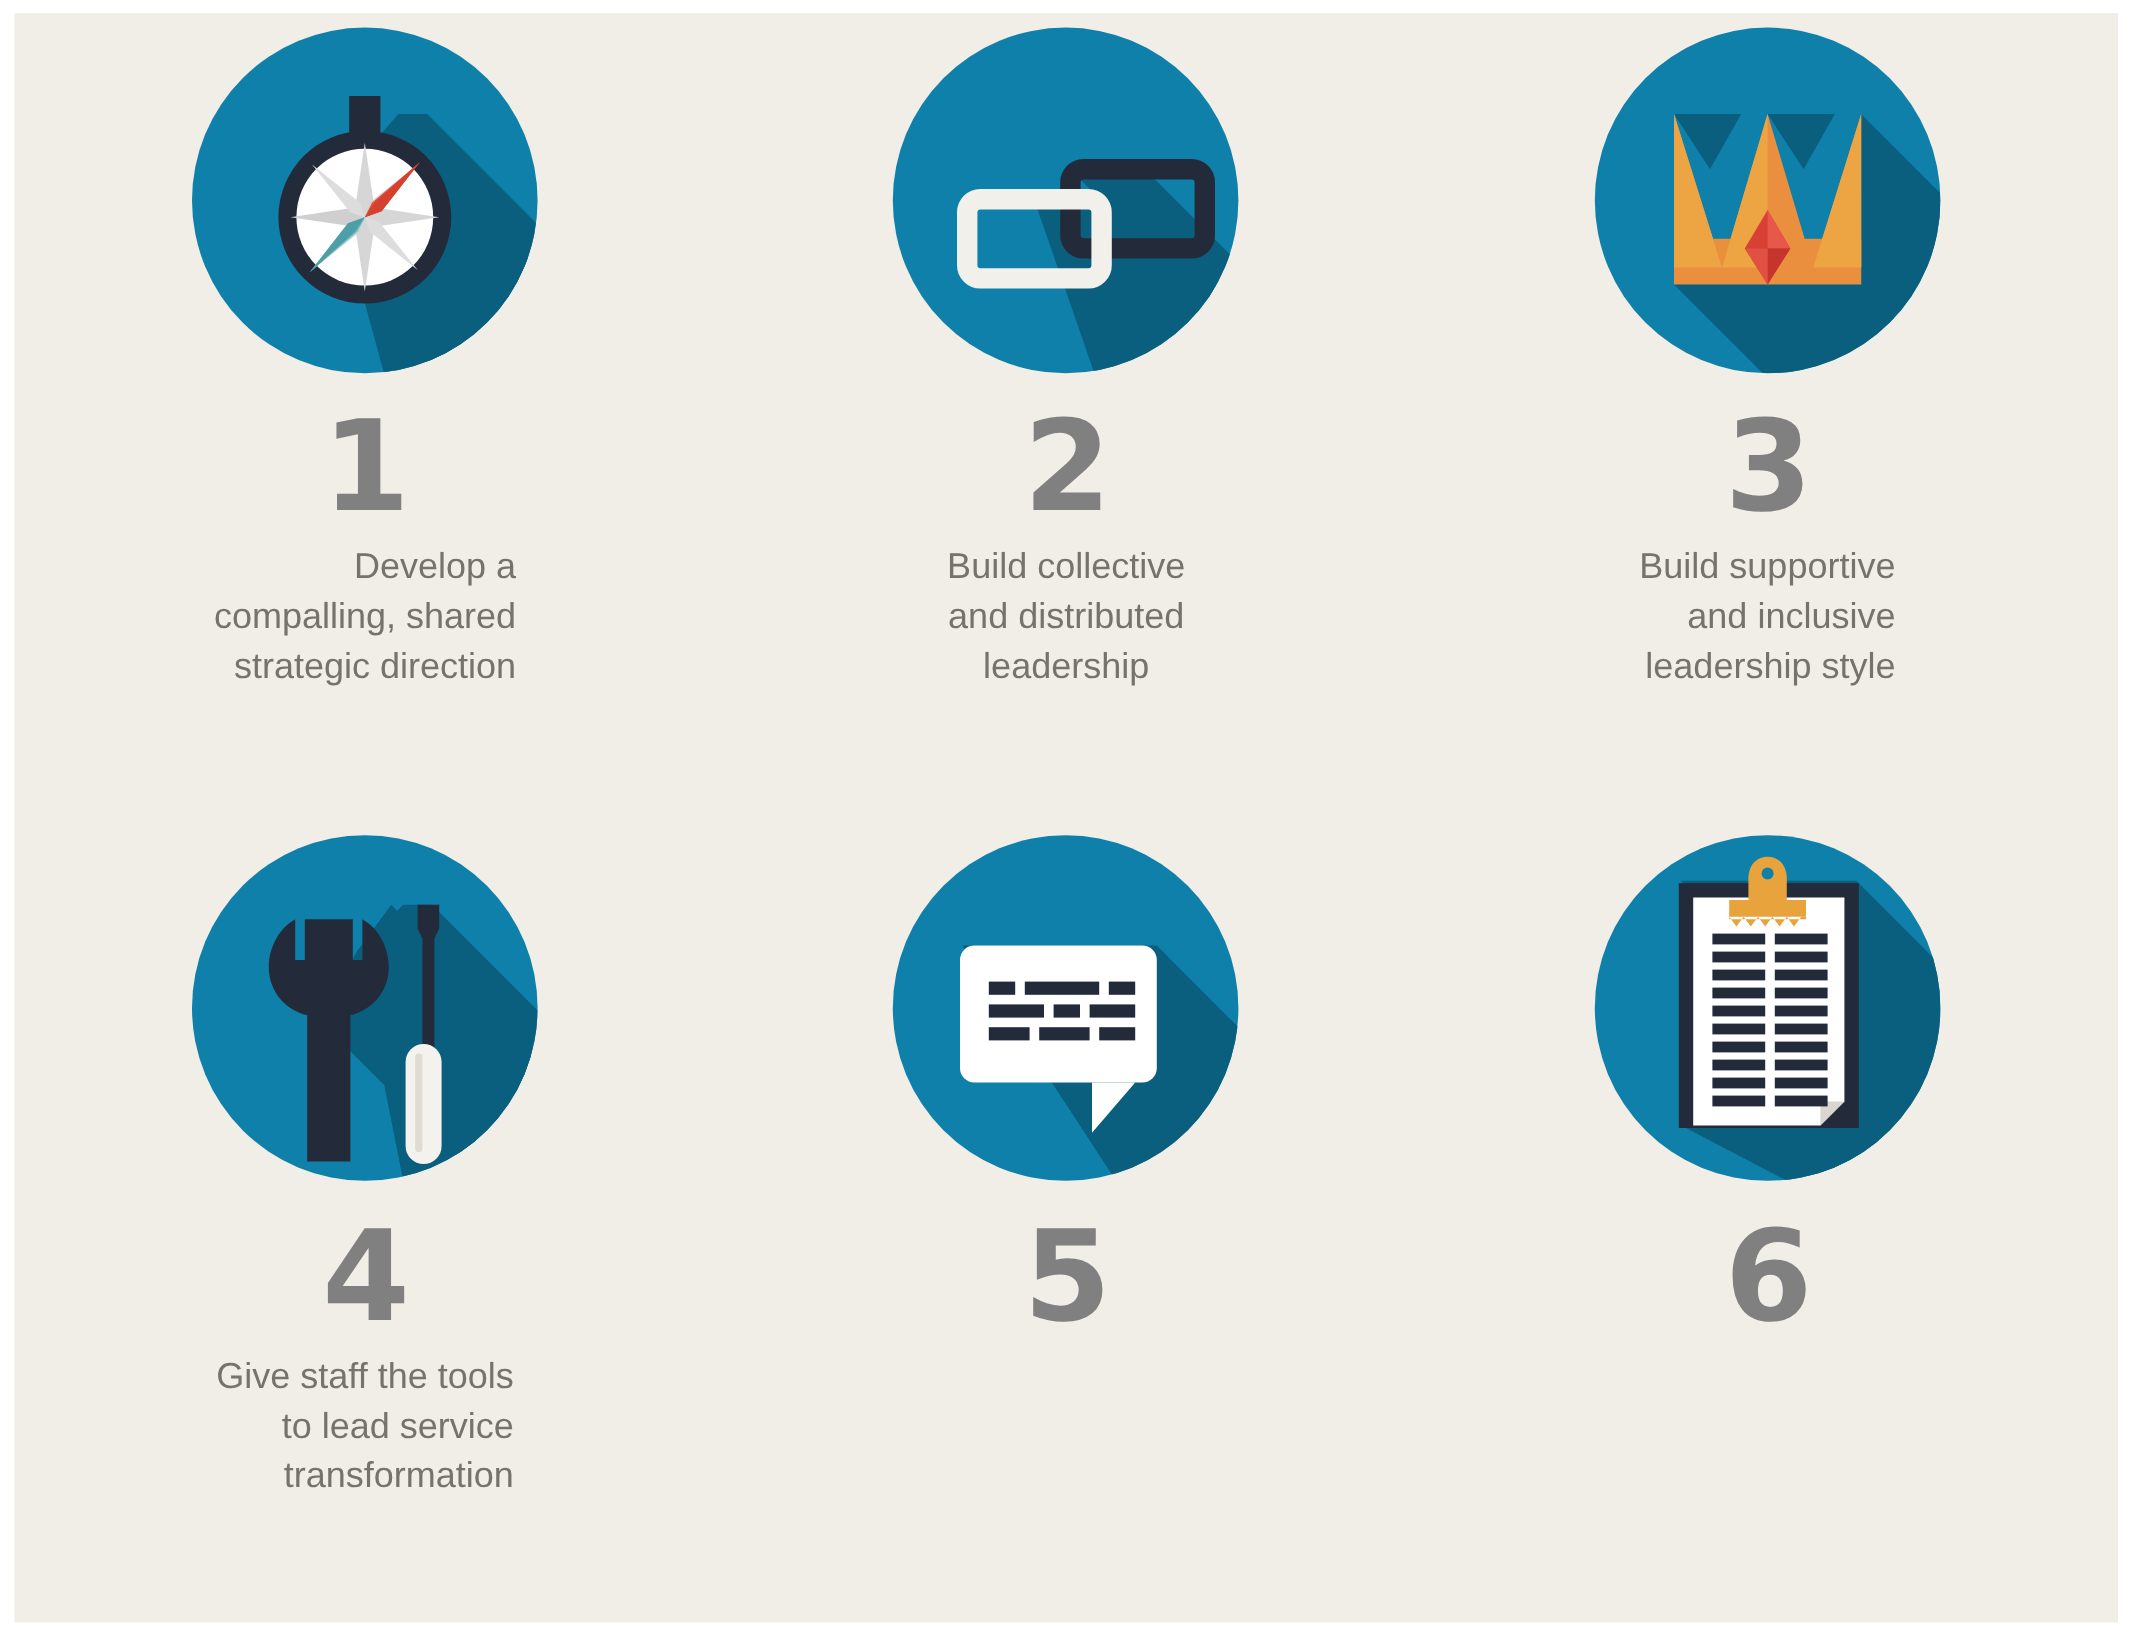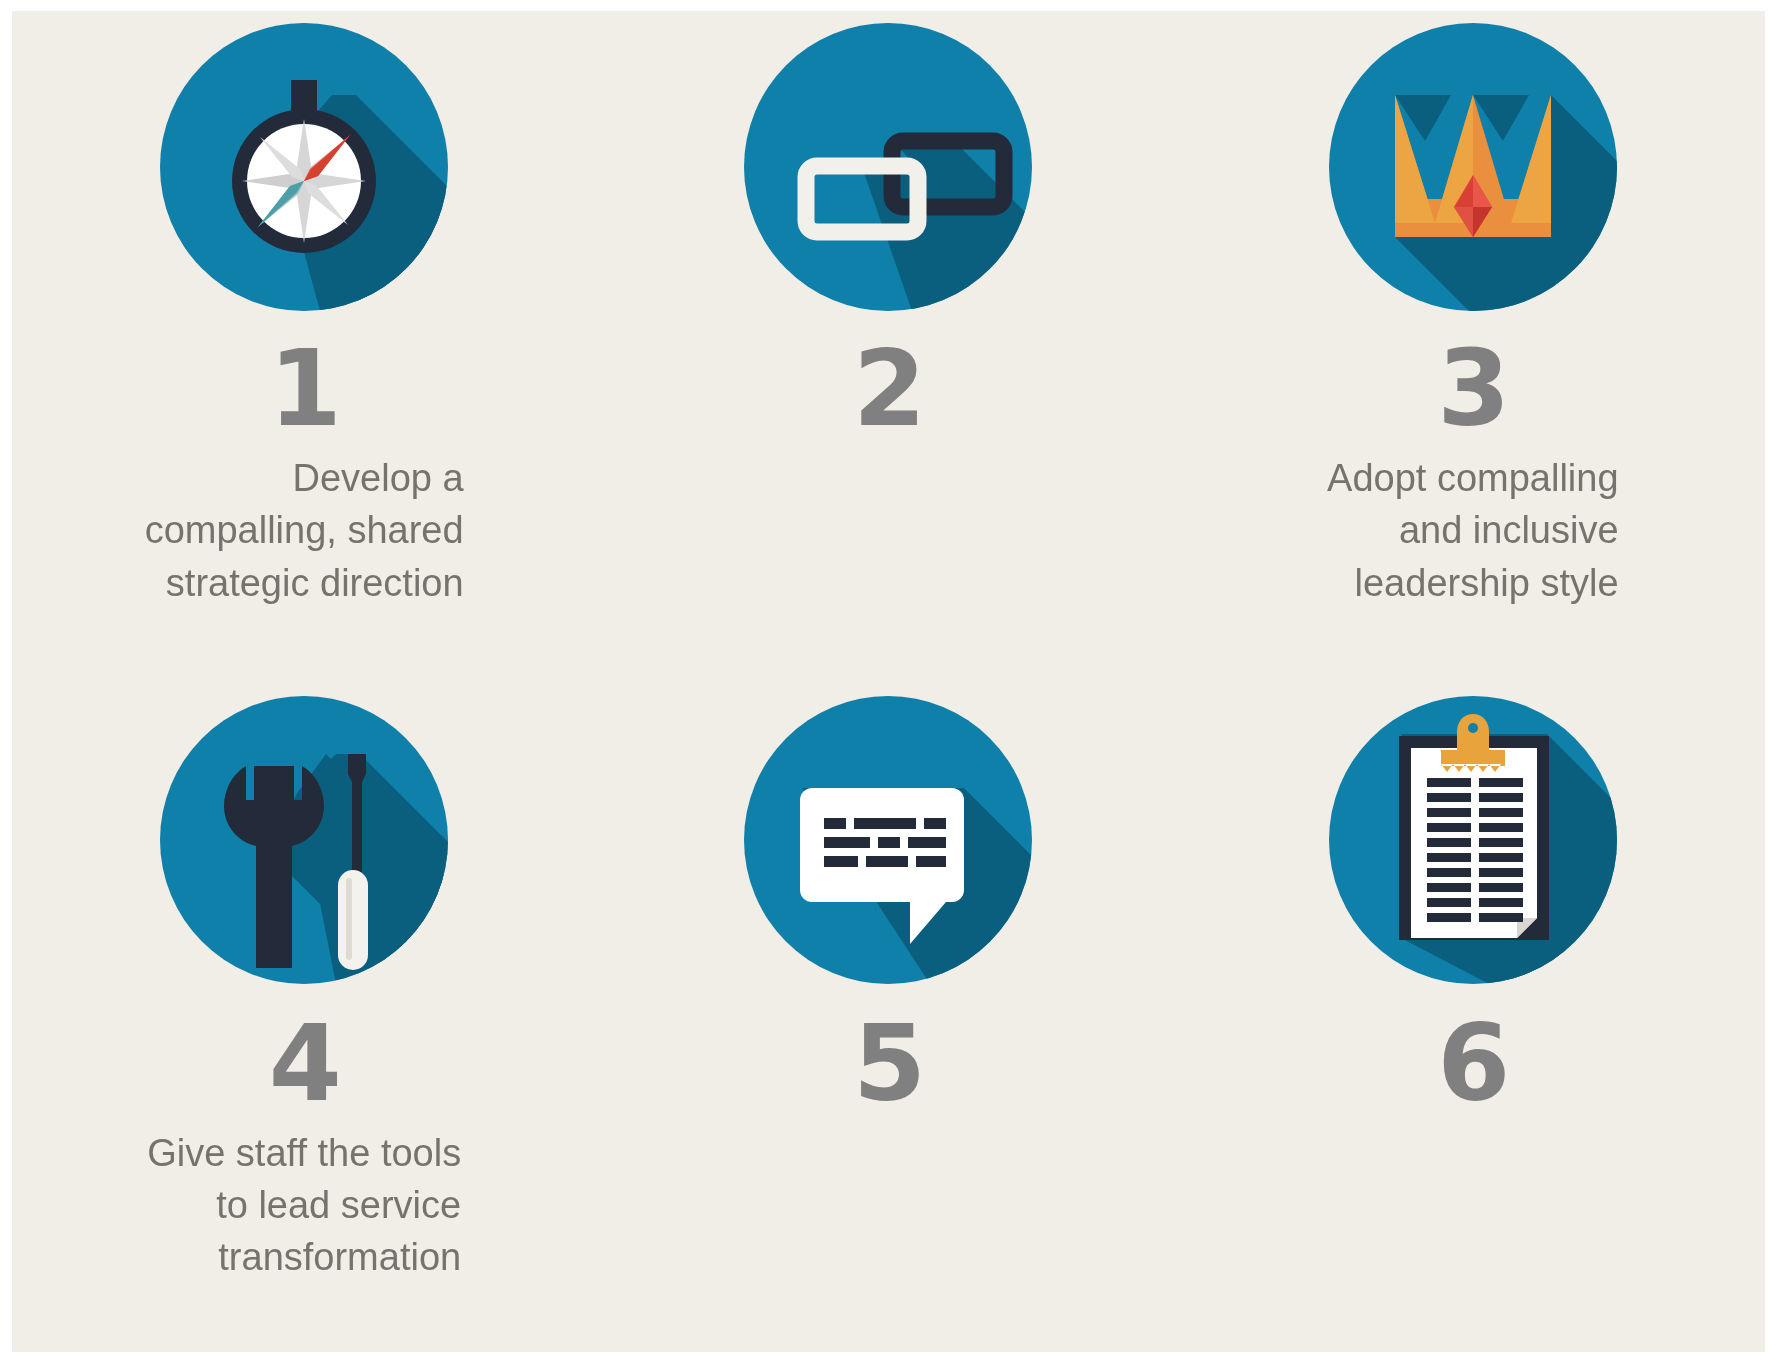--- a/index.html
+++ b/index.html
@@ -69,21 +69,21 @@
     margin-top: 26px;
     user-select: none;
   }
   .cell.r2 .num { margin-top: 28px; }
 
   
   .caption {
     margin-top: 10px;
     font-family: "Liberation Sans", sans-serif;
     font-weight: 400;
-    font-size: 38px;
+    font-size: 30px;
     line-height: 1.38;
     color: #76736d;
     text-align: center;
     white-space: pre-line;
     max-width: 420px;
   }
   .cell.r1 .caption { text-align: center; }
   .cell.r1.c1 .caption { text-align: right; }
   .cell.r2.c1 .caption { text-align: right; }
   .cell.r2.c3 .caption { text-align: right; }
@@ -137,20 +137,23 @@
 
           <path class="longshadow" d="M118 144 L198 144 L288 234 L288 288 L168 288 Z" fill="#0a5f7f"></path>
           <path class="longshadow" d="M150 120 L212 120 L288 196 L288 260 L206 178 Z" fill="#0a5f7f"></path>
 
           <rect x="148" y="118" width="112" height="66" rx="11" ry="11" fill="none" stroke="#232b3b" stroke-width="17"></rect>
 
           <rect x="62" y="143" width="112" height="66" rx="11" ry="11" fill="none" stroke="#f2f0ea" stroke-width="17"></rect>
         </svg>
       </div>
       <div class="num">2</div>
+      <div class="caption">Build collective
+and distributed
+leadership</div>
     </div>
 
     <div class="cell r1 c3">
       <div class="badge">
         <svg class="icon" viewBox="0 0 288 288">
 
           <path class="longshadow" d="M66 72 L222 72 L288 138 L288 288 L216 288 L66 214 Z" fill="#0a5f7f" opacity="0"></path>
           <path class="longshadow" d="M66 214 L222 214 L288 280 L288 288 L140 288 Z" fill="#0a5f7f"></path>
           <path class="longshadow" d="M222 72 L288 138 L288 288 L222 214 Z" fill="#0a5f7f"></path>
           <path class="longshadow" d="M66 72 L96 118 L122 72 Z" fill="#0a5f7f"></path>
@@ -164,21 +167,21 @@
           <polygon points="144,72 106,200 144,200" fill="#eda443"></polygon>
           <polygon points="222,72 182,200 222,200" fill="#eda443"></polygon>
 
           <polygon points="144,152 163,184 144,214 125,184" fill="#d84036"></polygon>
           <polygon points="144,152 163,184 144,184" fill="#e9574a"></polygon>
           <polygon points="144,184 163,184 144,214" fill="#c6352c"></polygon>
           <polygon points="144,184 125,184 144,214" fill="#e05043"></polygon>
         </svg>
       </div>
       <div class="num">3</div>
-      <div class="caption">Adopt compalling
+      <div class="caption">Build supportive
 and inclusive
 leadership style</div>
     </div>
 
     <div class="cell r2 c1">
       <div class="badge">
         <svg class="icon" viewBox="0 0 288 288">
 
           <path class="longshadow" d="M138 96 L176 58 L200 58 L288 146 L288 288 L176 288 Z" fill="#0a5f7f"></path>
           <path class="longshadow" d="M104 152 L288 336 L288 180 L166 58 L138 96 Z" fill="#0a5f7f"></path>

